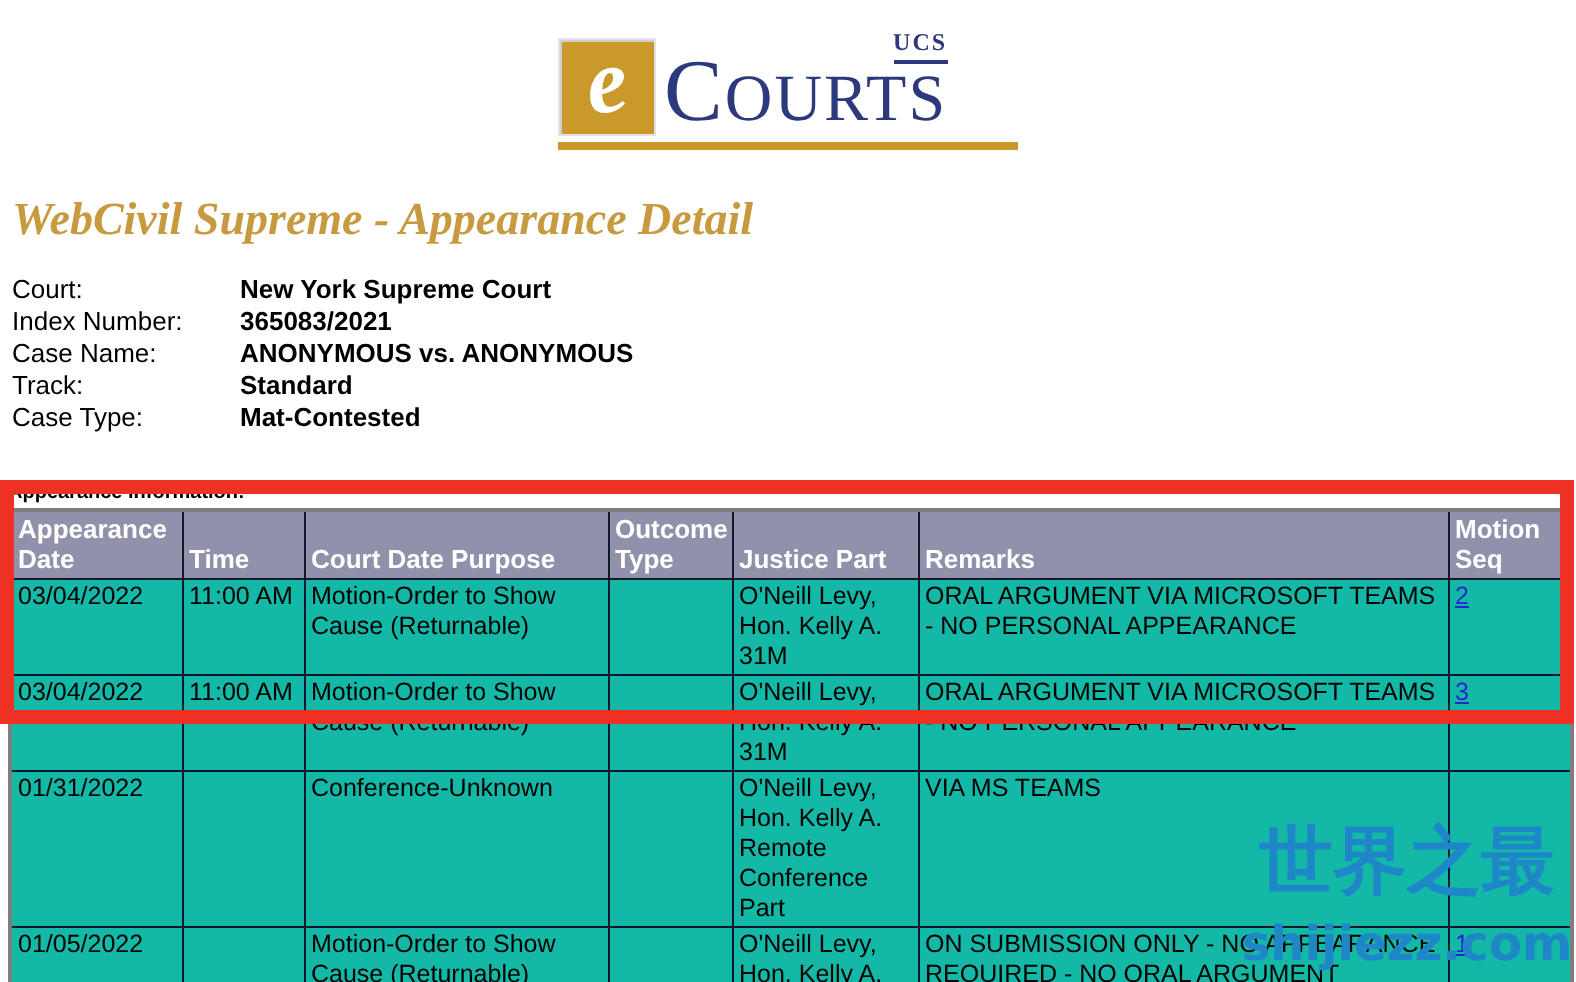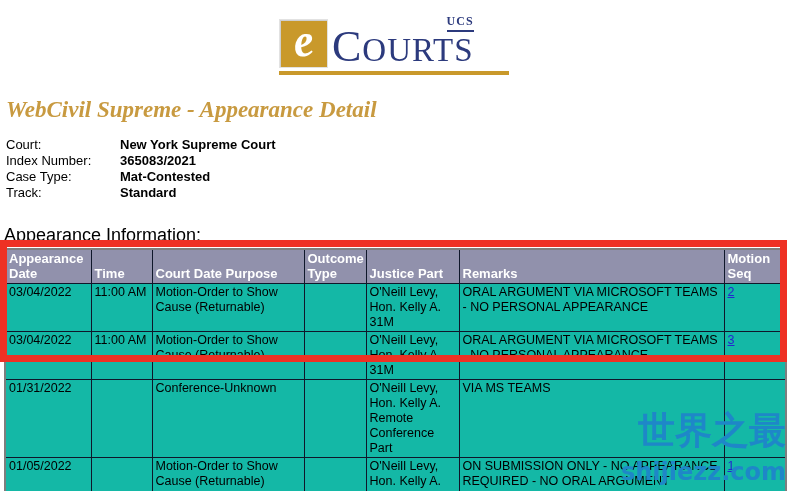--- a/index.html
+++ b/index.html
@@ -42,21 +42,21 @@
     margin: 22px 12px 0 6px;
     font-family: "Liberation Serif", "DejaVu Serif", serif;
     font-style: italic; font-weight: bold; font-size: 23px;
     color: #C89A40;
   }
   .details { margin: 14px 0 0 6px; }
   .detail-row { font-size: 13px; line-height: 16px; }
   .detail-label { display: inline-block; width: 114px; }
   .detail-value { font-weight: bold; }
 
-  .section-heading { margin: 24px 0 2px 4px; font-size: 18px; font-weight: normal; }
+  .section-heading { margin: 24px 0 2px 4px; font-size: 10px; font-weight: bold; }
 
   
   table.appearances {
     margin-left: 4px; width: 781px;
     border-collapse: collapse; table-layout: fixed;
     border: 2px solid #7e7e7e;
     font-size: 12.5px; line-height: 15px;
   }
   table.appearances th, table.appearances td {
     border: 1px solid #0f172a; padding: 1px 3px; overflow: hidden;
@@ -72,21 +72,21 @@
   tr.r3 { height: 47px; }
   a.motion-link { color: #2525CF; text-decoration: underline; cursor: pointer; }
 
   
   .highlight-box {
     position: absolute; left: 0px; top: 240px; width: 787px; height: 122px;
     border: 7px solid #EE3124; z-index: 5; pointer-events: none;
   }
   .watermark {
     position: absolute; right: 2px; bottom: 7px; z-index: 6;
-    text-align: right; color: #1E87C8; pointer-events: none;
+    text-align: center; color: #1E87C8; pointer-events: none;
     font-family: "DejaVu Sans", sans-serif;
   }
   .watermark .wm1 { font-size: 37px; font-weight: bold; line-height: 37px; letter-spacing: 0px; }
   .watermark .wm2 { font-size: 24px; font-weight: bold; line-height: 24px; margin-top: 11px; }
 </style>
 </head>
 <body>
 
 <div class="logo-wrap">
   <div class="logo-row">
@@ -104,24 +104,27 @@
 <h1 class="page-title">WebCivil Supreme - Appearance Detail</h1>
 
 <div class="details">
   <div class="detail-row">
     <span class="detail-label">Court:</span><span class="detail-value">New York Supreme Court</span>
   </div>
   <div class="detail-row">
     <span class="detail-label">Index Number:</span><span class="detail-value">365083/2021</span>
   </div>
   <div class="detail-row">
-    <span class="detail-label">Case Type:</span><span class="detail-value">Mat-Contested</span>
+    <span class="detail-label">Case Name:</span><span class="detail-value">ANONYMOUS vs. ANONYMOUS</span>
   </div>
   <div class="detail-row">
     <span class="detail-label">Track:</span><span class="detail-value">Standard</span>
+  </div>
+  <div class="detail-row">
+    <span class="detail-label">Case Type:</span><span class="detail-value">Mat-Contested</span>
   </div>
 </div>
 
 <div class="section-heading">Appearance Information:</div>
 
 <table class="appearances">
   <colgroup>
     <col style="width:86px">
       <col style="width:61px">
       <col style="width:152px">

